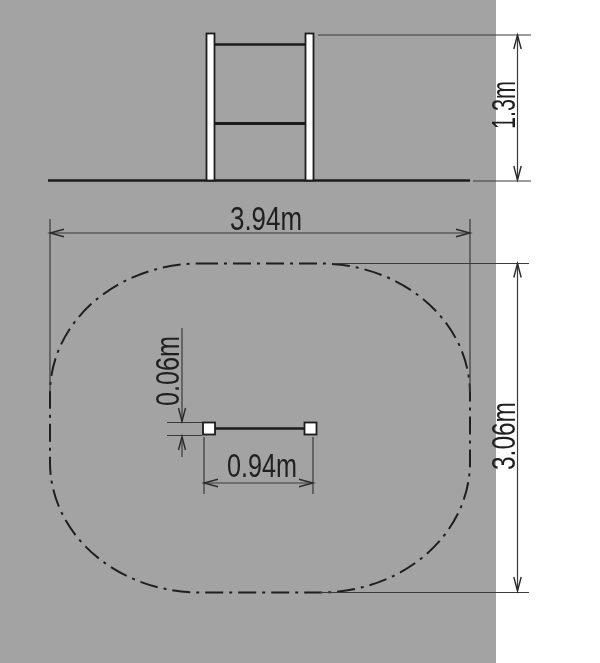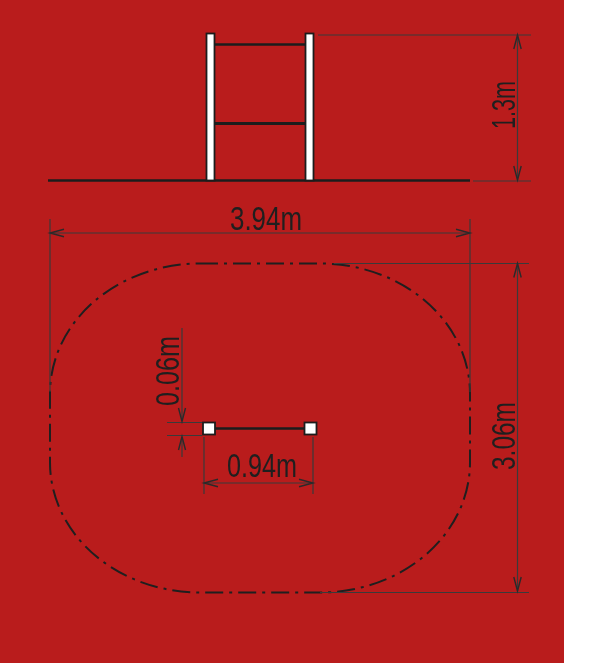--- a/index.html
+++ b/index.html
@@ -5,23 +5,23 @@
   html, body {
     margin: 0;
     padding: 0;
     background: #ffffff;
     width: 600px;
     height: 663px;
     overflow: hidden;
     font-family: "Liberation Sans", sans-serif;
   }
   .drawing-wrap {
-    width: 564px;
+    width: 496px;
     height: 663px;
-    background: #b91c1c;
+    background: #a3a3a3;
     position: relative;
   }
   svg { display: block; }
   .obj  { stroke: #1c1c1c; fill: none; }
   .objf { stroke: #1c1c1c; fill: #ffffff; }
   .dim  { stroke: #3a3a3a; fill: none; stroke-width: 1.2; }
   .arrow{ stroke: #2a2a2a; fill: none; stroke-width: 1.4; }
   .chain{ stroke: #1f1f1f; fill: none; stroke-width: 2;
           stroke-dasharray: 18 6 3 6; stroke-linecap: butt; }
   text.dimlabel {

